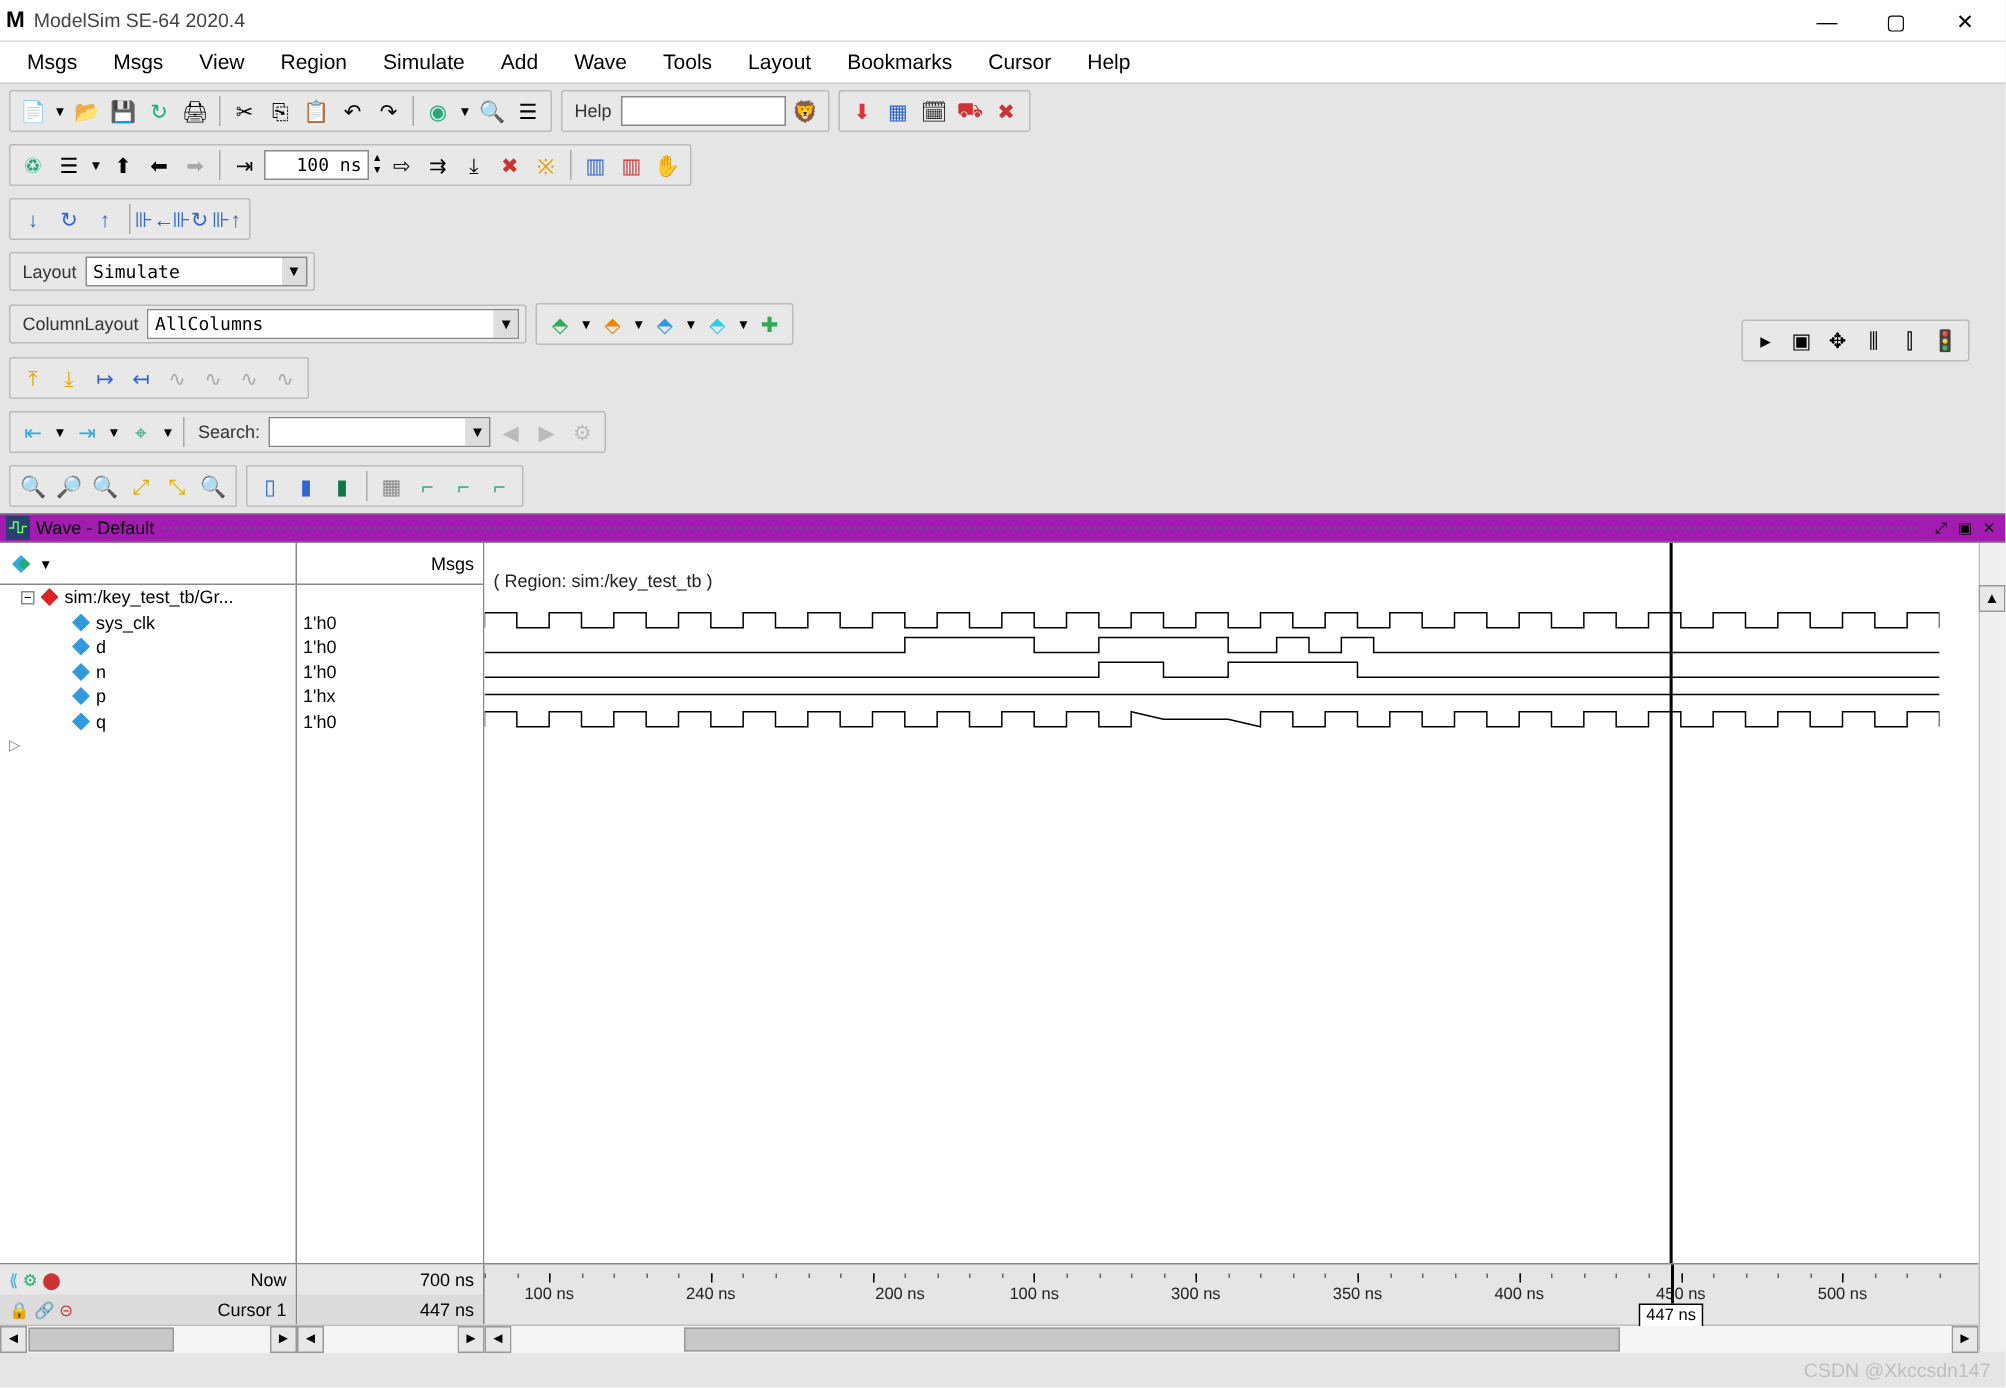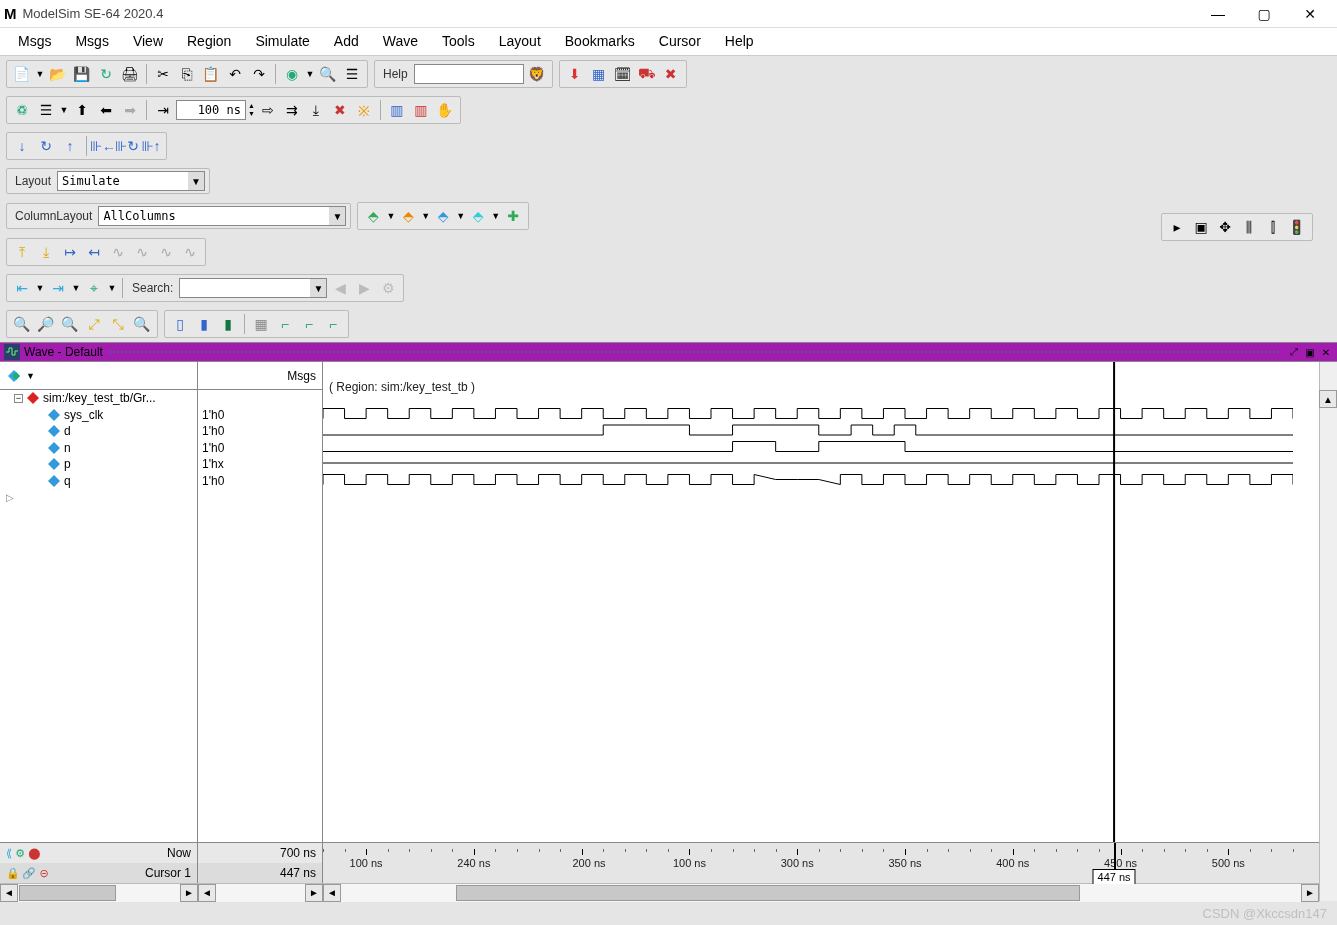--- a/index.html
+++ b/index.html
@@ -460,21 +460,21 @@
             <div class="minor-tick" style="left: 883.778px;"></div>
             <div class="minor-tick" style="left: 905.333px;"></div>
             <div class="minor-tick" style="left: 926.889px;"></div>
             <div class="minor-tick" style="left: 948.444px;"></div>
             <div class="minor-tick" style="left: 970px;"></div>
             <div class="tick-mark" style="left: 43.1111px;"></div>
             <div class="tick" style="left: 43.1111px;">100 ns</div>
             <div class="tick-mark" style="left: 150.889px;"></div>
             <div class="tick" style="left: 150.889px;">240 ns</div>
             <div class="tick-mark" style="left: 258.667px;"></div>
-            <div class="tick" style="left: 266px;">200 ns</div>
+            <div class="tick" style="left: 277px;">200 ns</div>
             <div class="tick-mark" style="left: 366.444px;"></div>
             <div class="tick" style="left: 366.444px;">100 ns</div>
             <div class="tick-mark" style="left: 474.222px;"></div>
             <div class="tick" style="left: 474.222px;">300 ns</div>
             <div class="tick-mark" style="left: 582px;"></div>
             <div class="tick" style="left: 582px;">350 ns</div>
             <div class="tick-mark" style="left: 689.778px;"></div>
             <div class="tick" style="left: 689.778px;">400 ns</div>
             <div class="tick-mark" style="left: 797.556px;"></div>
             <div class="tick" style="left: 797.556px;">450 ns</div>

